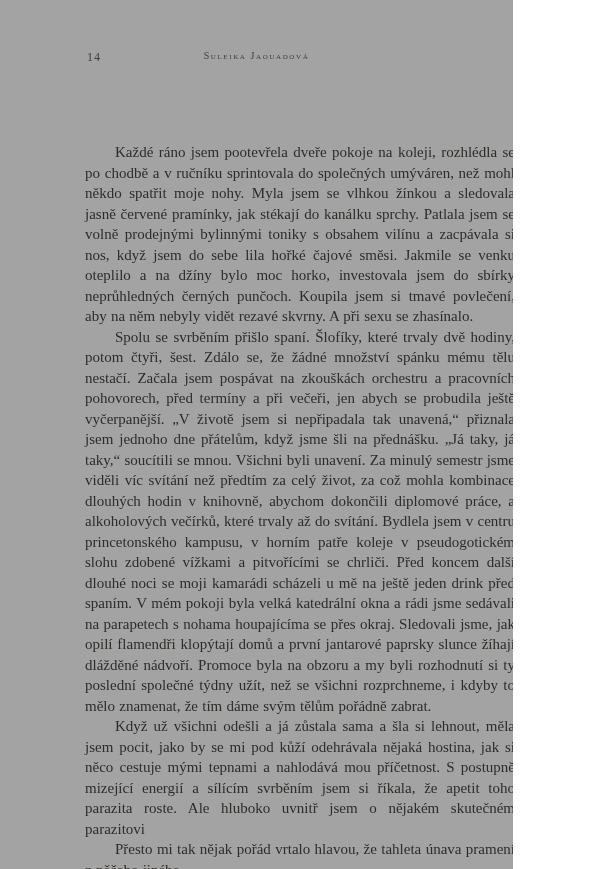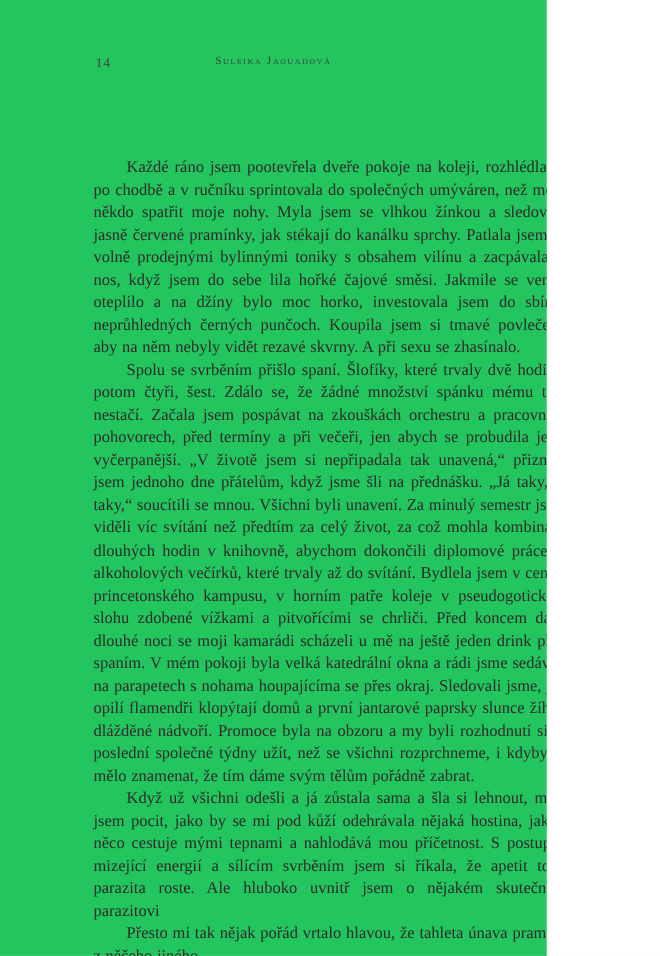--- a/index.html
+++ b/index.html
@@ -4,24 +4,25 @@
 <style>
   html, body {
     margin: 0;
     padding: 0;
     background: #ffffff;
   }
   .page {
     position: relative;
     width: 497px;
     height: 869px;
-    background: #22c55e;
+    background: #a3a3a3;
     color: #2e2c29;
     font-family: "Liberation Serif", "DejaVu Serif", serif;
     overflow: hidden;
+    padding-left: 16px;
   }
   .running-head {
     position: absolute;
     top: 50px;
     left: 85px;
     right: 85px;
     height: 16px;
     color: #403e3a;
   }
   .page-number {

